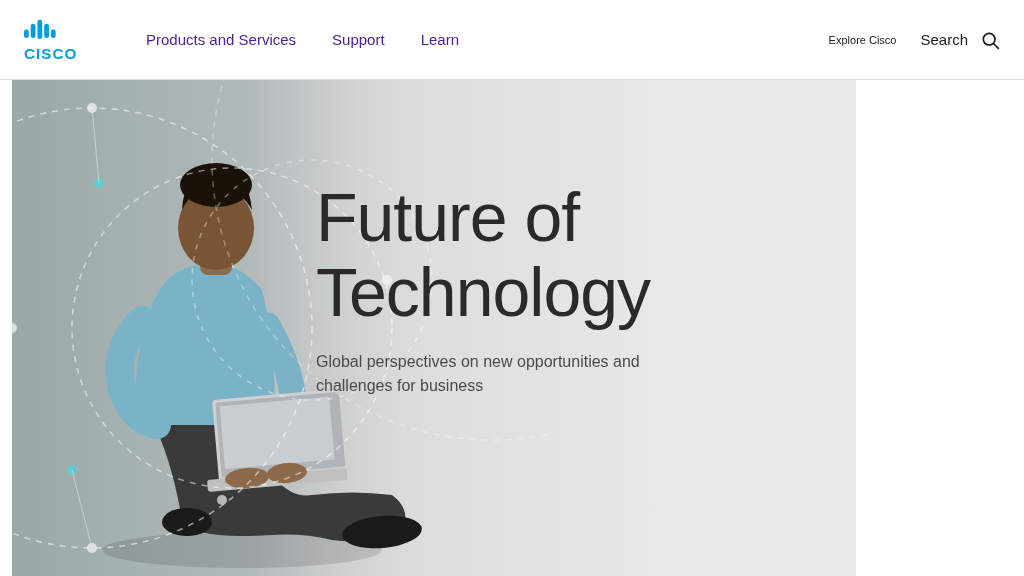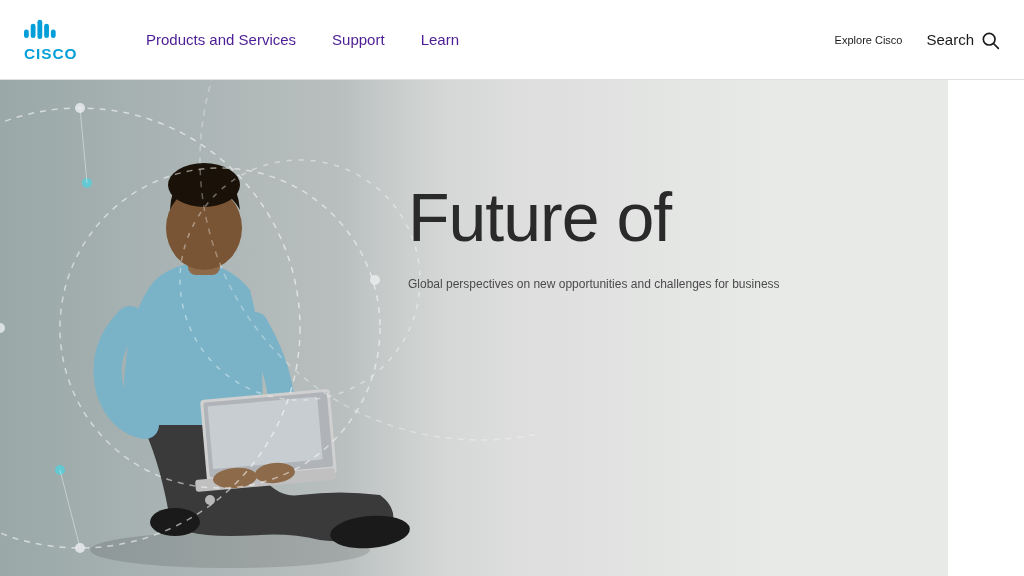--- a/index.html
+++ b/index.html
@@ -65,41 +65,42 @@
     .explore-cisco {
       font-size: 11px;
       color: #1a1a1a;
       cursor: pointer;
       white-space: nowrap;
     }
 
     .search-area {
       display: flex;
       align-items: center;
-      gap: 6px;
+      gap: 12px;
       cursor: pointer;
     }
 
     .search-label {
       font-size: 15px;
       color: #1a1a1a;
     }
 
     .search-icon-svg {
       width: 20px;
       height: 20px;
     }
 
     
     .hero {
       position: relative;
-      width: 948px;
+      width: 844px;
       height: 496px;
       overflow: hidden;
       background: #c8c8c8;
+      margin-left: 12px;
     }
 
     
     .hero-bg {
       position: absolute;
       top: 0;
       left: 0;
       width: 100%;
       height: 100%;
       background: linear-gradient(to right, #9aa8a8 0%, #b8bebe 35%, #d4d8d6 55%, #e2e4e2 100%);
@@ -127,21 +128,21 @@
     .hero-title {
       font-size: 68px;
       font-weight: 300;
       color: #2a2a2a;
       line-height: 1.1;
       letter-spacing: -1px;
       margin-bottom: 20px;
     }
 
     .hero-subtitle {
-      font-size: 12px;
+      font-size: 16px;
       color: #4a4a4a;
       line-height: 1.5;
       font-weight: 400;
       max-width: 380px;
     }
 
     
     .circles-svg {
       position: absolute;
       top: 0;
@@ -261,16 +262,17 @@
 
     <line x1="80" y1="28" x2="87" y2="103" stroke="white" stroke-width="1" opacity="0.5"></line>
     <line x1="60" y1="390" x2="80" y2="468" stroke="white" stroke-width="1" opacity="0.5"></line>
   </svg>
 
   <div class="hero-overlay"></div>
 
   <div class="hero-text">
     <h1 class="hero-title">
       <span>Future of</span><br>
+      <span>Technology</span>
     </h1>
     <p class="hero-subtitle">Global perspectives on new opportunities and challenges for business</p>
   </div>
 </div>
 
 </body></html>

